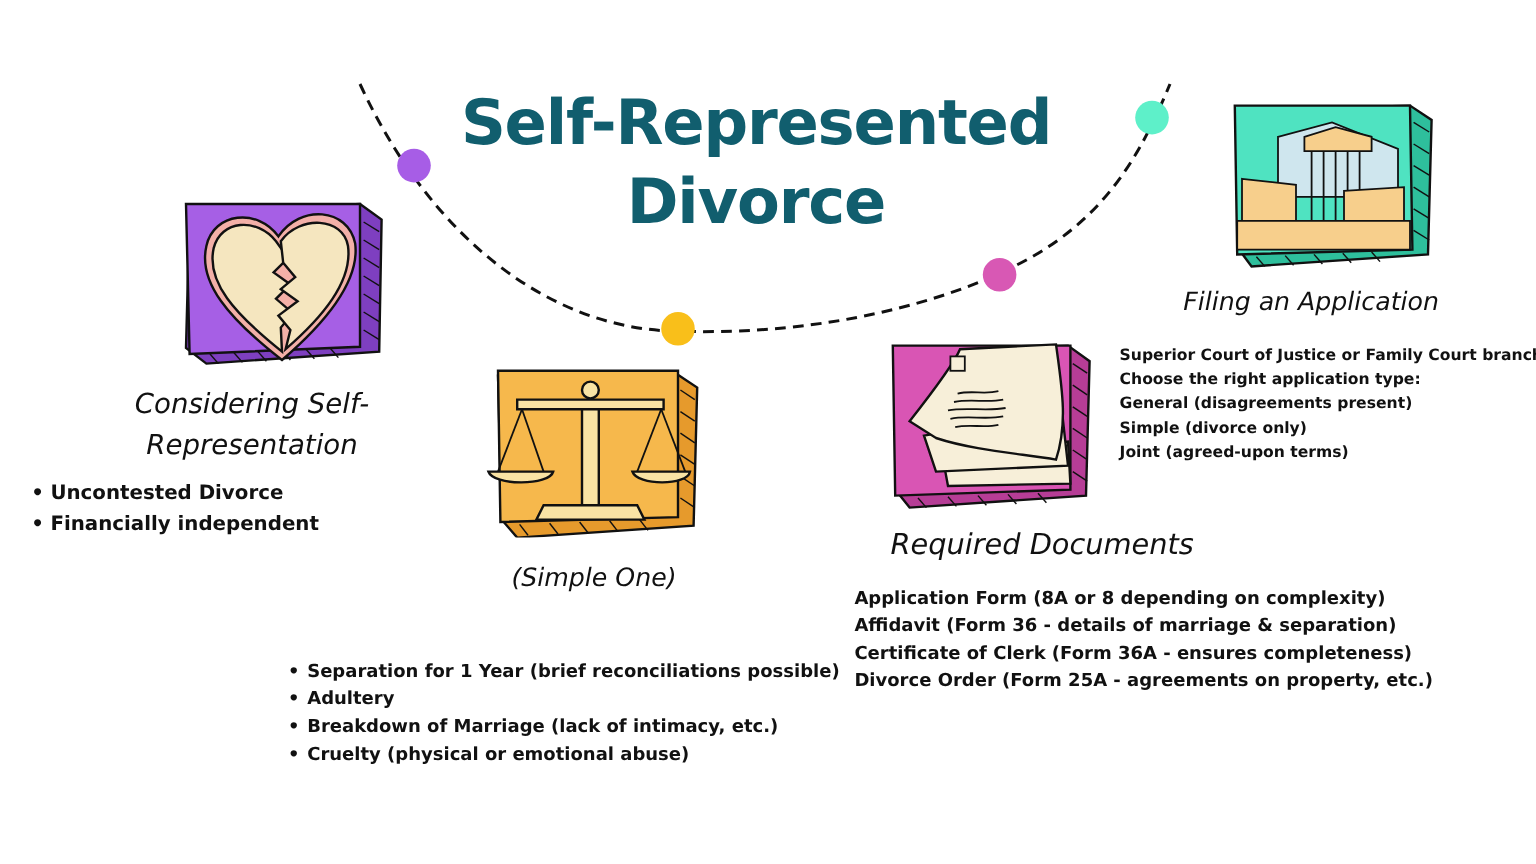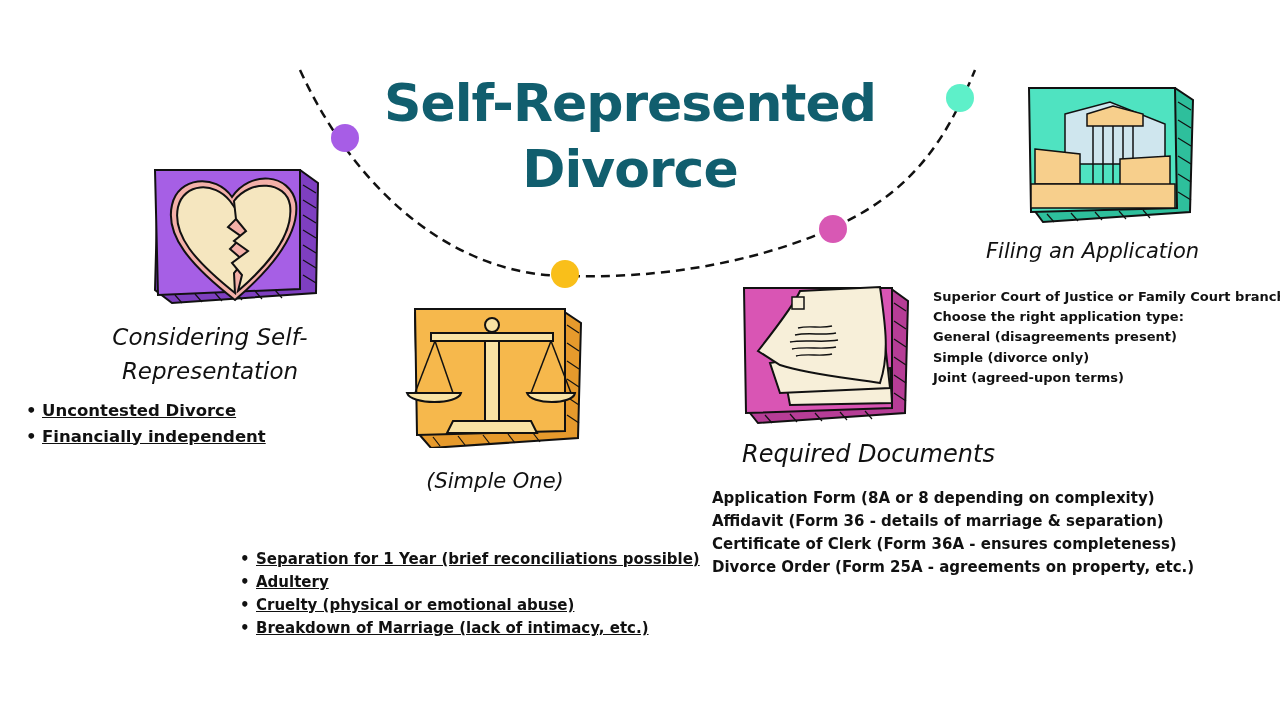--- a/index.html
+++ b/index.html
@@ -4,21 +4,21 @@
 <style>
   html, body { margin:0; padding:0; }
   body { width:1280px; height:720px; background:#ffffff; position:relative; overflow:hidden;
          font-family:"DejaVu Sans", sans-serif; color:#111; }
   .abs { position:absolute; }
   #arc { position:absolute; left:0; top:0; width:1280px; height:720px; pointer-events:none; }
   .title { left:380px; top:70px; width:500px; text-align:center; color:#115e6e; font-weight:bold;
            font-size:52px; line-height:66px; font-family:"DejaVu Sans", sans-serif; letter-spacing:-1px; }
   .icon-box { position:absolute; }
   .heading { font-family:"DejaVu Sans", sans-serif; font-style:italic; font-weight:normal; color:#111; text-align:center; }
-  ul.bul { margin:0; padding:0 0 0 18px; list-style:none;text-decoration:underline; }
+  ul.bul { margin:0; padding:0 0 0 18px; list-style:none; }
   ul.bul li { position:relative; font-weight:bold; }
   ul.bul li::before { content:"•"; position:absolute; left:-16px; }
   .plain div { font-weight:bold; }
 </style>
 </head>
 <body>
 
 <svg id="arc" viewBox="0 0 1280 720">
   <path d="M300,70 C360,200 460,275 565,276 C690,280 790,250 845,222 C920,185 950,130 975,70" fill="none" stroke="#111" stroke-width="2.5" stroke-dasharray="9,6"></path>
   <circle cx="345" cy="138" r="14" fill="#a75de6"></circle>
@@ -150,22 +150,22 @@
   <li>Uncontested Divorce</li>
   <li>Financially independent</li>
 </ul>
 
 <div class="abs heading" style="left:345px;top:466px;width:300px;font-size:21px;line-height:31px;">
   <div>(Simple One)</div>
 </div>
 <ul class="abs bul" style="left:238px;top:548px;font-size:15px;line-height:23px;">
   <li>Separation for 1 Year (brief reconciliations possible)</li>
   <li>Adultery</li>
+  <li>Breakdown of Marriage (lack of intimacy, etc.)</li>
   <li>Cruelty (physical or emotional abuse)</li>
-  <li>Breakdown of Marriage (lack of intimacy, etc.)</li>
 </ul>
 
 <div class="abs heading" style="left:742px;top:437px;font-size:24px;line-height:34px;text-align:left;">Required Documents</div>
 <div class="abs plain" style="left:712px;top:487px;font-size:15px;line-height:23px;">
   <div>Application Form (8A or 8 depending on complexity)</div>
   <div>Affidavit (Form 36 - details of marriage &amp; separation)</div>
   <div>Certificate of Clerk (Form 36A - ensures completeness)</div>
   <div>Divorce Order (Form 25A - agreements on property, etc.)</div>
 </div>
 

